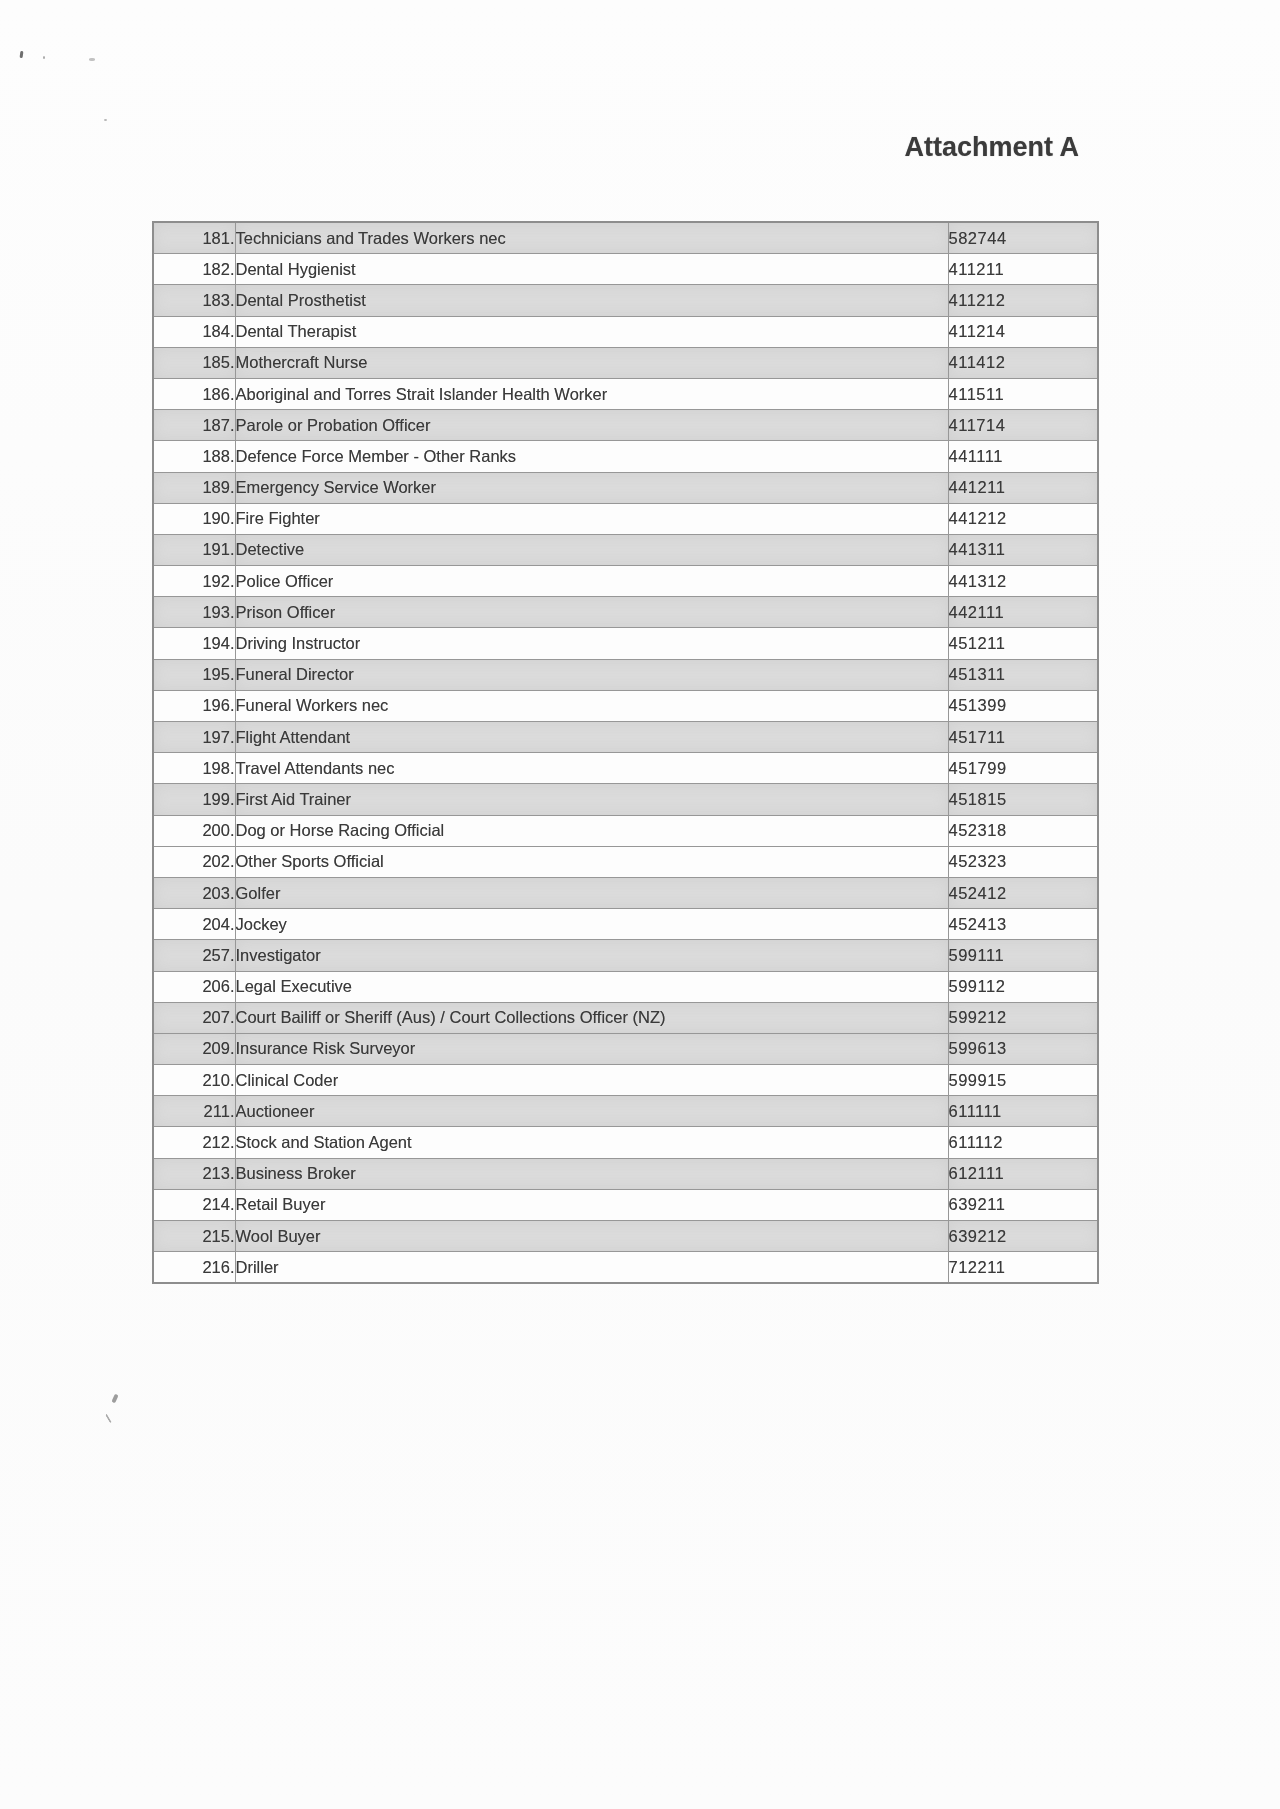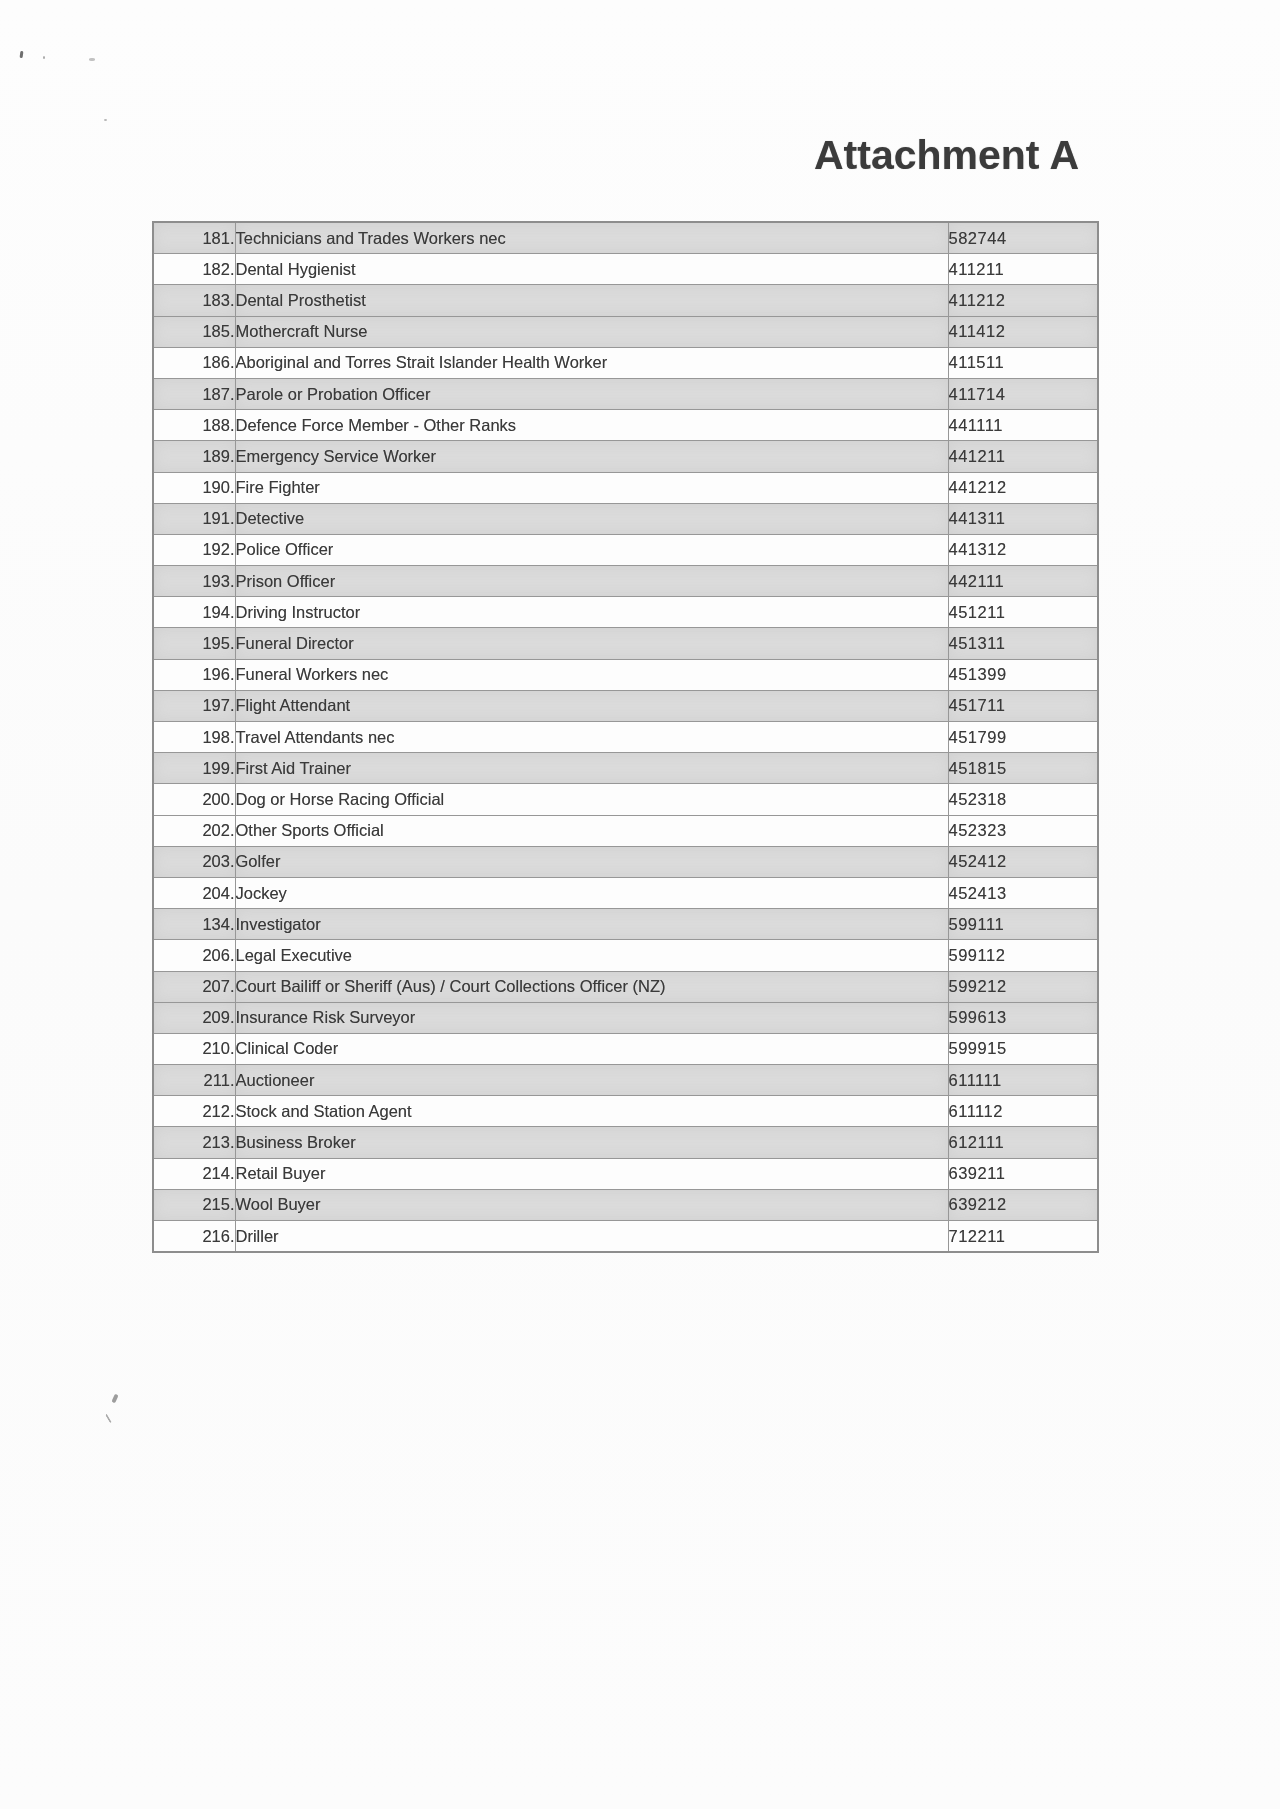--- a/index.html
+++ b/index.html
@@ -14,21 +14,21 @@
   .page {
     position: relative;
     width: 1280px;
     height: 1809px;
     background: linear-gradient(180deg, #fdfdfd 0%, #fbfbfb 50%, #fcfcfc 100%);
   }
   .page-title {
     position: absolute;
     top: 132px;
     right: 201px;
-    font-size: 41px;
+    font-size: 27px;
     font-weight: bold;
     color: #3b3b3b;
     letter-spacing: 0px;
     text-shadow: 0 0 1px rgba(70,70,70,0.45);
   }
   table.occ-table {
     position: absolute;
     left: 152px;
     top: 221px;
     width: 945px;
@@ -98,20 +98,25 @@
     <td class="col-occ">Dental Hygienist</td>
     <td class="col-code">411211</td>
   </tr>
 
   <tr class="shaded">
     <td class="col-num">183.</td>
     <td class="col-occ">Dental Prosthetist</td>
     <td class="col-code">411212</td>
   </tr>
 
+  <tr class="plain">
+    <td class="col-num">184.</td>
+    <td class="col-occ">Dental Therapist</td>
+    <td class="col-code">411214</td>
+  </tr>
 
   <tr class="shaded">
     <td class="col-num">185.</td>
     <td class="col-occ">Mothercraft Nurse</td>
     <td class="col-code">411412</td>
   </tr>
 
   <tr class="plain">
     <td class="col-num">186.</td>
     <td class="col-occ">Aboriginal and Torres Strait Islander Health Worker</td>
@@ -215,21 +220,21 @@
     <td class="col-code">452412</td>
   </tr>
 
   <tr class="plain">
     <td class="col-num">204.</td>
     <td class="col-occ">Jockey</td>
     <td class="col-code">452413</td>
   </tr>
 
   <tr class="shaded">
-    <td class="col-num">134.</td>
+    <td class="col-num">257.</td>
     <td class="col-occ">Investigator</td>
     <td class="col-code">599111</td>
   </tr>
 
   <tr class="plain">
     <td class="col-num">206.</td>
     <td class="col-occ">Legal Executive</td>
     <td class="col-code">599112</td>
   </tr>
 

